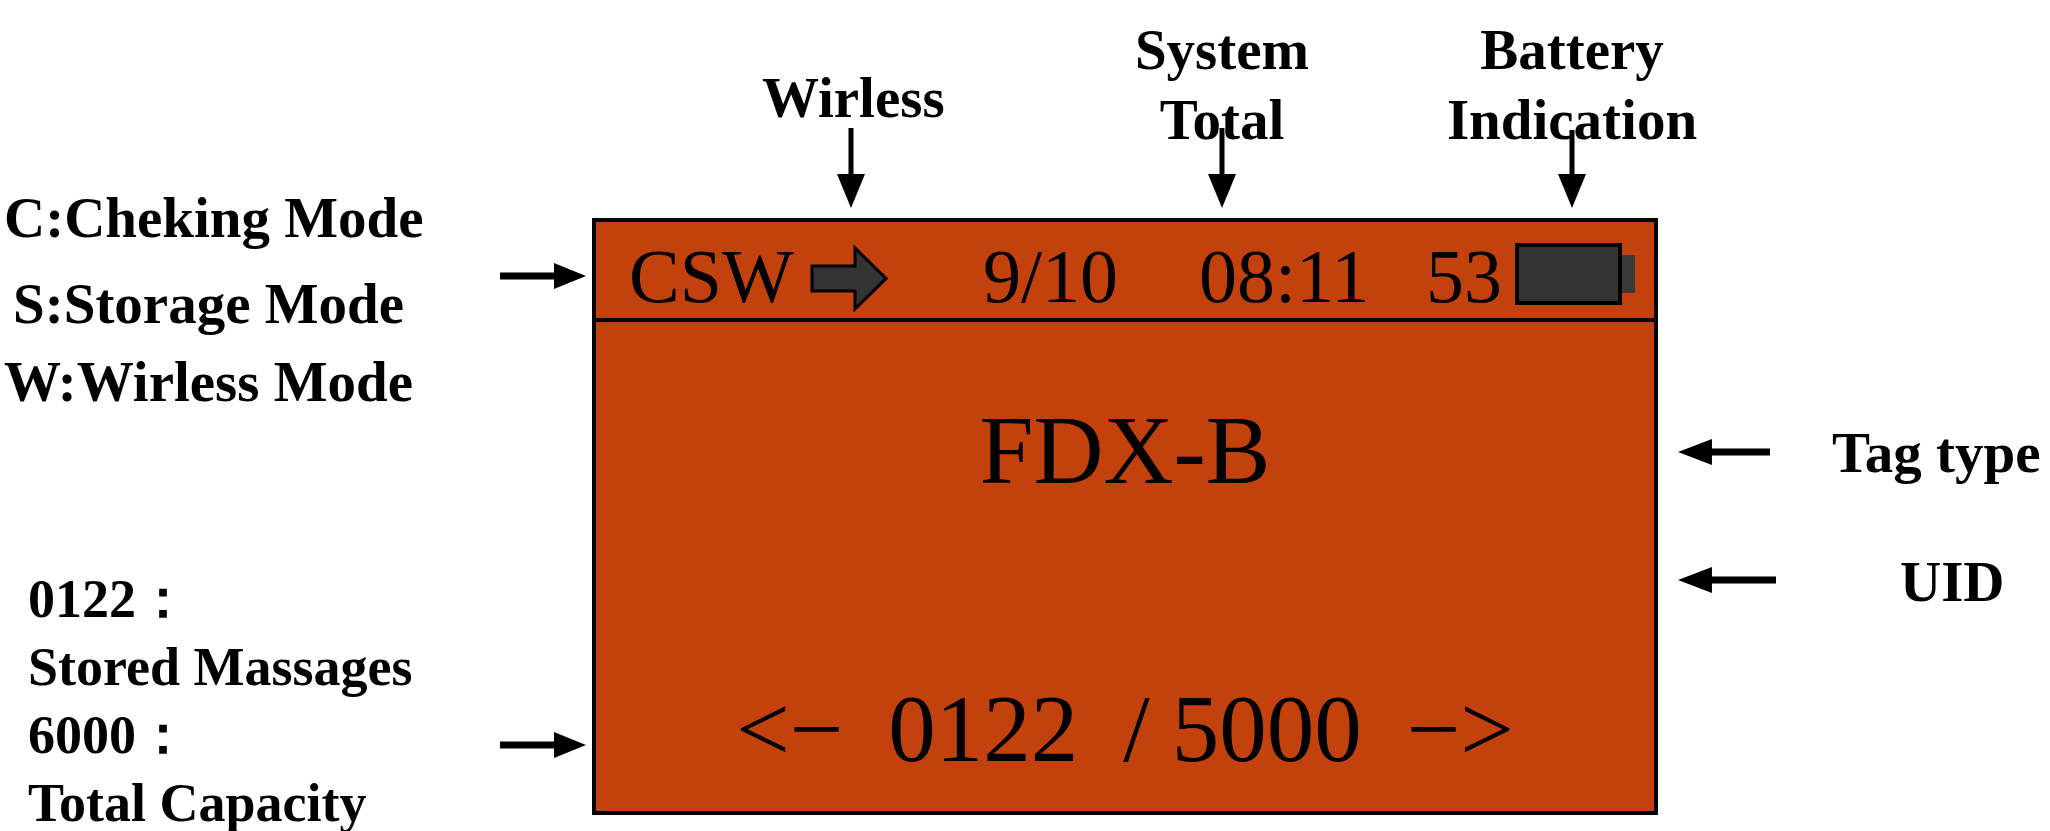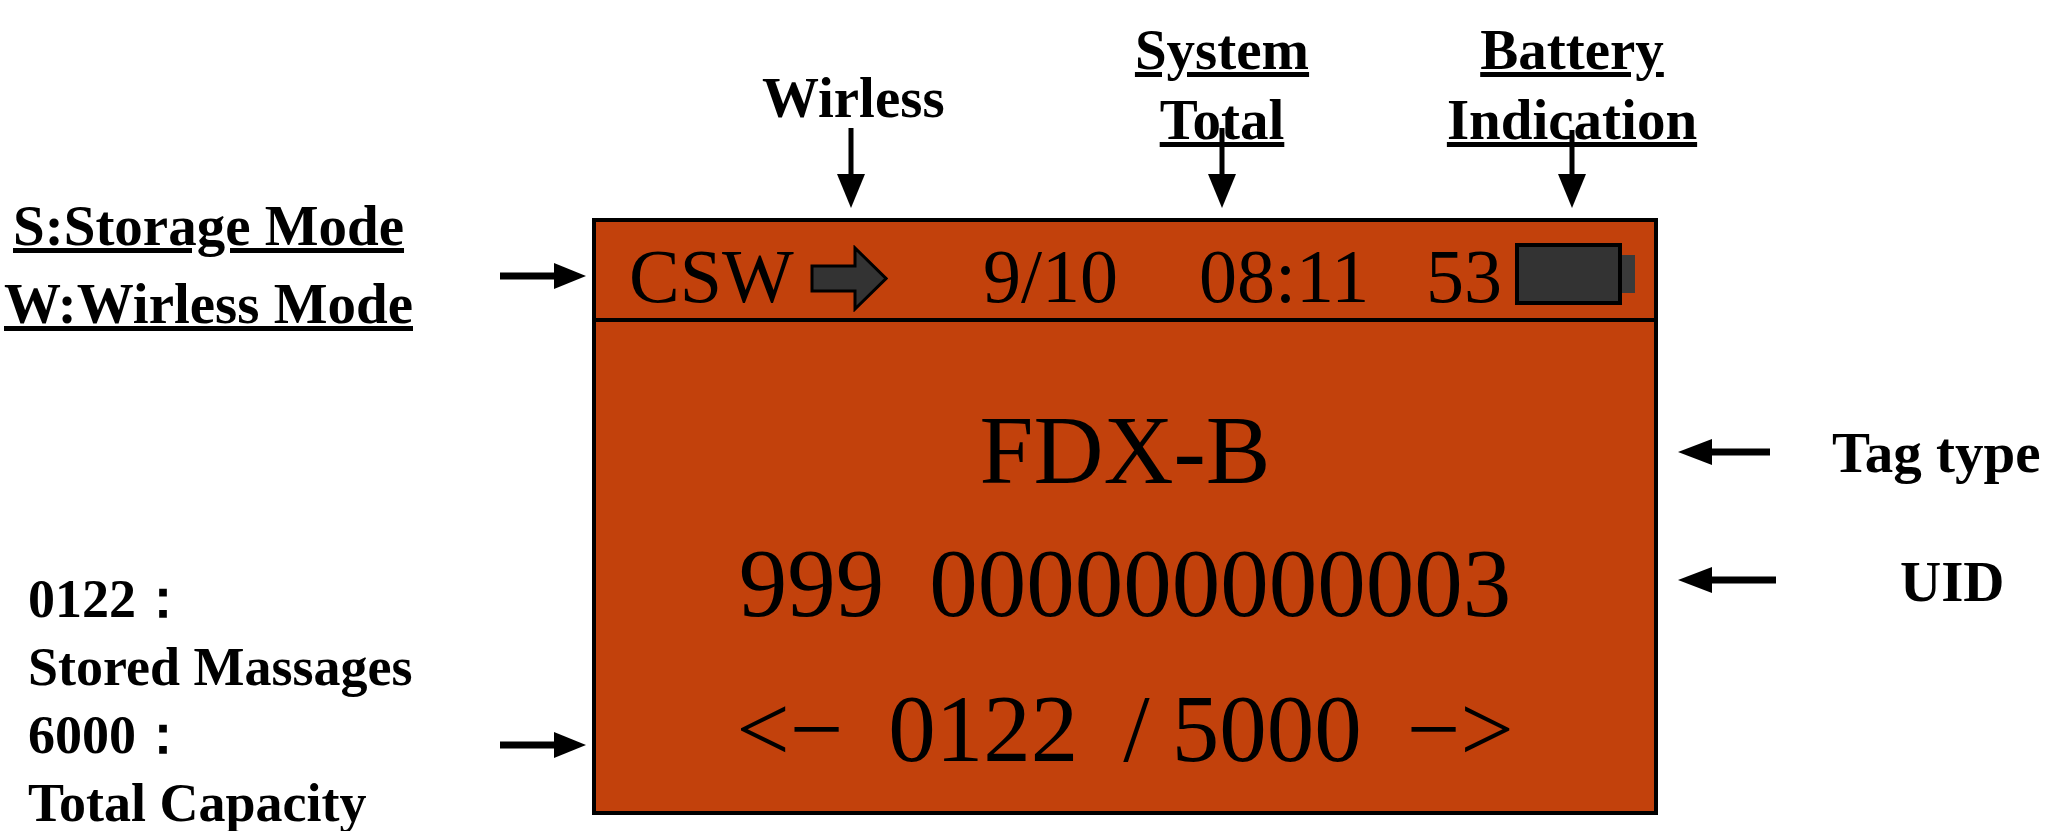--- a/index.html
+++ b/index.html
@@ -4,21 +4,21 @@
 <style>
   html,body{margin:0;padding:0;background:#ffffff;}
   #canvas{
     position:relative;width:2050px;height:831px;background:#ffffff;
     font-family:"Liberation Serif","DejaVu Serif",serif;color:#000;
     overflow:hidden;
   }
   .abs{position:absolute;}
   
   .ann{font-weight:bold;font-size:57px;line-height:1;white-space:nowrap;}
-  .ann-block{font-weight:bold;font-size:57px;line-height:78px;white-space:nowrap;text-decoration:underline;}
+  .ann-block{font-weight:bold;font-size:57px;line-height:78px;white-space:nowrap;}
   .ann-center{text-align:center;line-height:70px;}
   .storage-block{font-weight:bold;font-size:54px;line-height:68px;white-space:nowrap;}
   
   #lcd{
     left:592px;top:218px;width:1058px;height:589px;
     border:4px solid #000;background:#c2410c;
   }
   #status-sep{left:0;top:96px;width:100%;height:4px;background:#000;}
   .lcd-txt{font-size:76px;line-height:1;white-space:nowrap;}
   .lcd-big{font-size:97px;line-height:1;white-space:nowrap;}
@@ -56,20 +56,21 @@
   <svg class="abs" style="left:1207px;top:128px;" width="30" height="80" viewBox="0 0 30 80">
     <rect x="12.5" y="0" width="5" height="50" fill="#000"></rect>
     <polygon points="1,46 29,46 15,80" fill="#000"></polygon>
   </svg>
   <svg class="abs" style="left:1557px;top:130px;" width="30" height="78" viewBox="0 0 30 78">
     <rect x="12.5" y="0" width="5" height="48" fill="#000"></rect>
     <polygon points="1,44 29,44 15,78" fill="#000"></polygon>
   </svg>
 
   <div class="abs ann-block" style="left:4px;top:179px;">
+    <div>C:Cheking Mode</div>
     <div style="margin-left:9px;margin-top:8px;">S:Storage Mode</div>
     <div>W:Wirless Mode</div>
   </div>
 
   <svg class="abs" style="left:500px;top:262px;" width="86" height="28" viewBox="0 0 86 28">
     <rect x="0" y="10.5" width="58" height="7" fill="#000"></rect>
     <polygon points="54,1 54,27 86,14" fill="#000"></polygon>
   </svg>
 
   <div class="abs storage-block" style="left:28px;top:565px;">
@@ -100,24 +101,20 @@
       <div class="abs batt-body"></div>
       <div class="abs batt-nub"></div>
     </div>
 
     <div id="status-sep" class="abs"></div>
 
     <div class="abs lcd-big center-row" style="top:180px;">
       <span>FDX-B</span>
     </div>
 
-    <div class="abs lcd-big center-row" style="top:313px;">
-      <span>999</span>
-      <span class="uid-gap">000000000003</span>
-    </div>
 
     <div class="abs lcd-big center-row pager-row" style="top:460px;font-size:95px;">
       <span>&lt;−</span>
       <span>0122</span>
       <span class="tight">/</span>
       <span>5000</span>
       <span>−&gt;</span>
     </div>
   </div>
 

